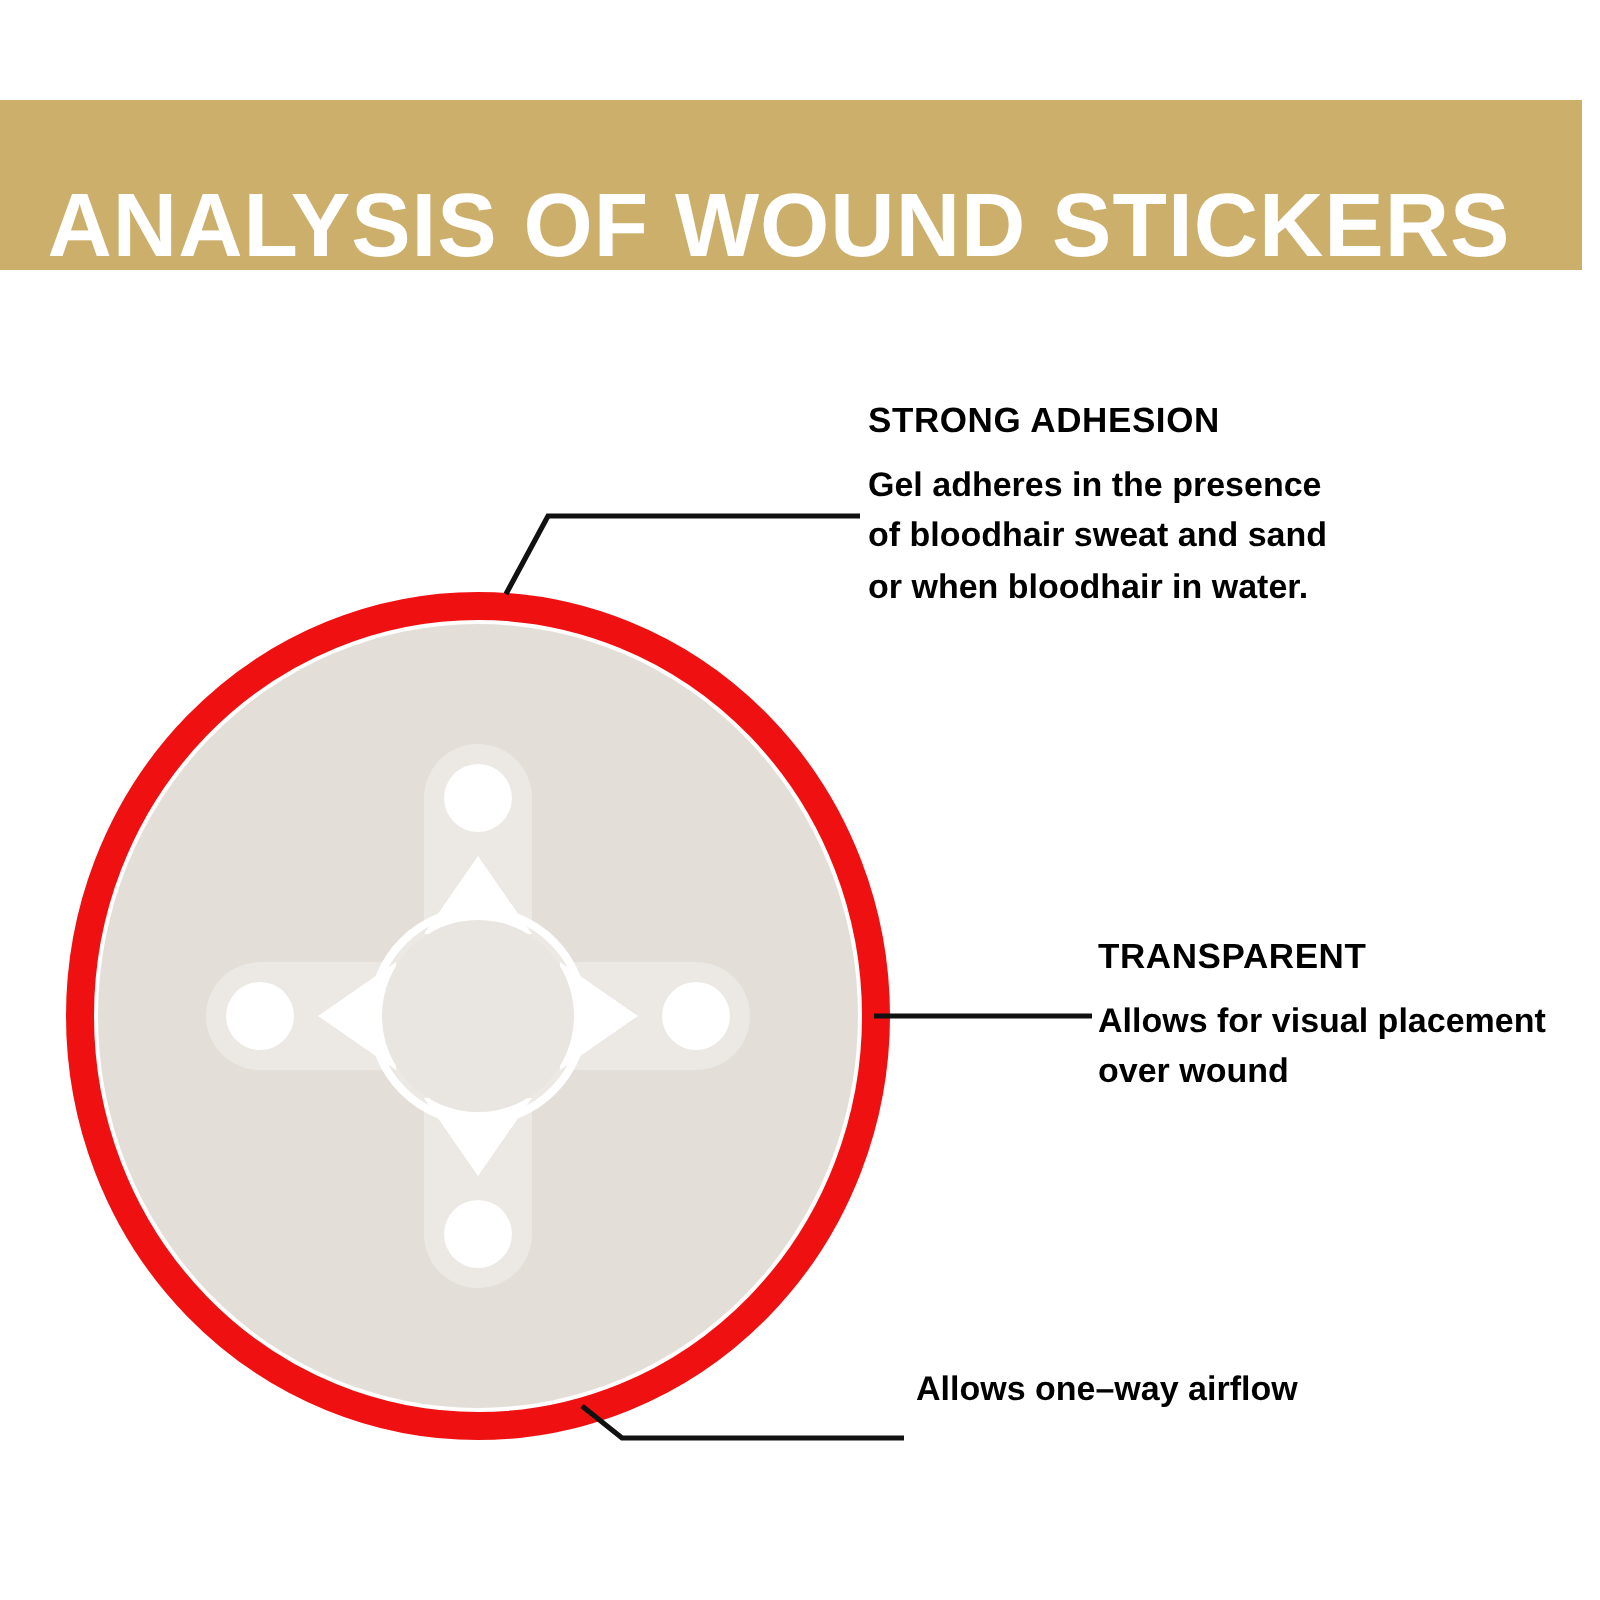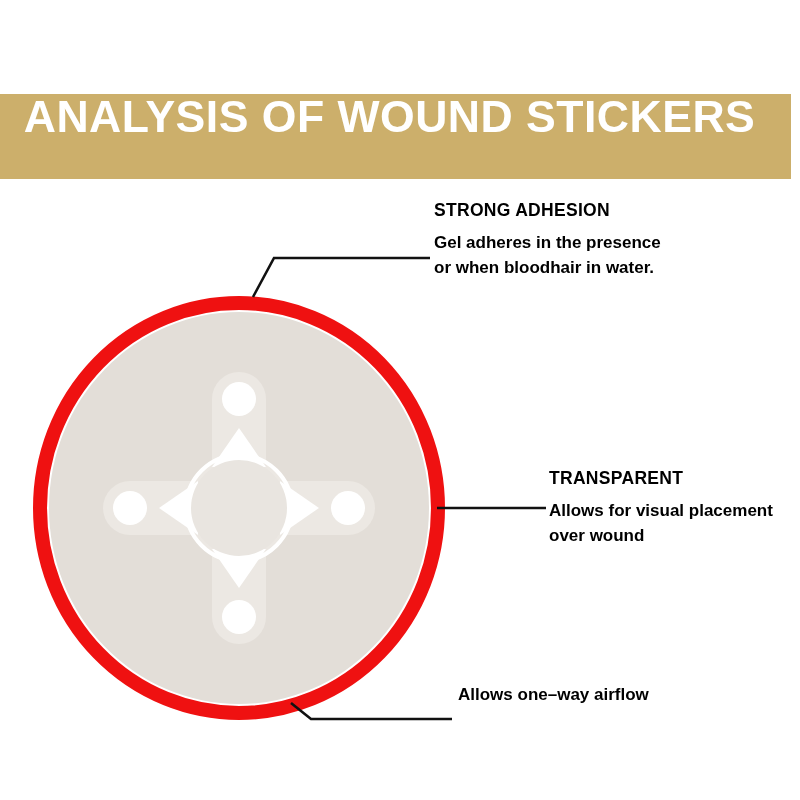--- a/index.html
+++ b/index.html
@@ -18,22 +18,21 @@
 
   
   #header-banner {
     position: absolute;
     left: 0;
     top: 50px;
     width: 791px;
     height: 85px;
     background: #ccaf6b;
     display: flex;
-    align-items: flex-start;
-    margin-top: 44px;
+    align-items: flex-end;
   }
   #header-title {
     color: #ffffff;
     font-family: "Liberation Sans", sans-serif;
     font-weight: bold;
     font-size: 45px;
     letter-spacing: 0.5px;
     line-height: 1;
     padding-left: 24px;
     white-space: nowrap;
@@ -149,20 +148,21 @@
 
 <svg id="leader-lines" viewBox="0 0 800 800" xmlns="http://www.w3.org/2000/svg">
   <polyline points="253,297 274,258 430,258" fill="none" stroke="#111111" stroke-width="2.6"></polyline>
   <line x1="437" y1="508" x2="546" y2="508" stroke="#111111" stroke-width="2.6"></line>
   <polyline points="291,703 311,719 452,719" fill="none" stroke="#111111" stroke-width="2.6"></polyline>
 </svg>
 
 <div class="callout" id="callout-strong-adhesion">
   <div class="callout-heading">STRONG ADHESION</div>
   <div class="callout-line">Gel adheres in the presence</div>
+  <div class="callout-line">of bloodhair sweat and sand</div>
   <div class="callout-line">or when bloodhair in water.</div>
 </div>
 
 <div class="callout" id="callout-transparent">
   <div class="callout-heading">TRANSPARENT</div>
   <div class="callout-line">Allows for visual placement</div>
   <div class="callout-line">over wound</div>
 </div>
 
 <div class="callout" id="callout-one-way-valve">

